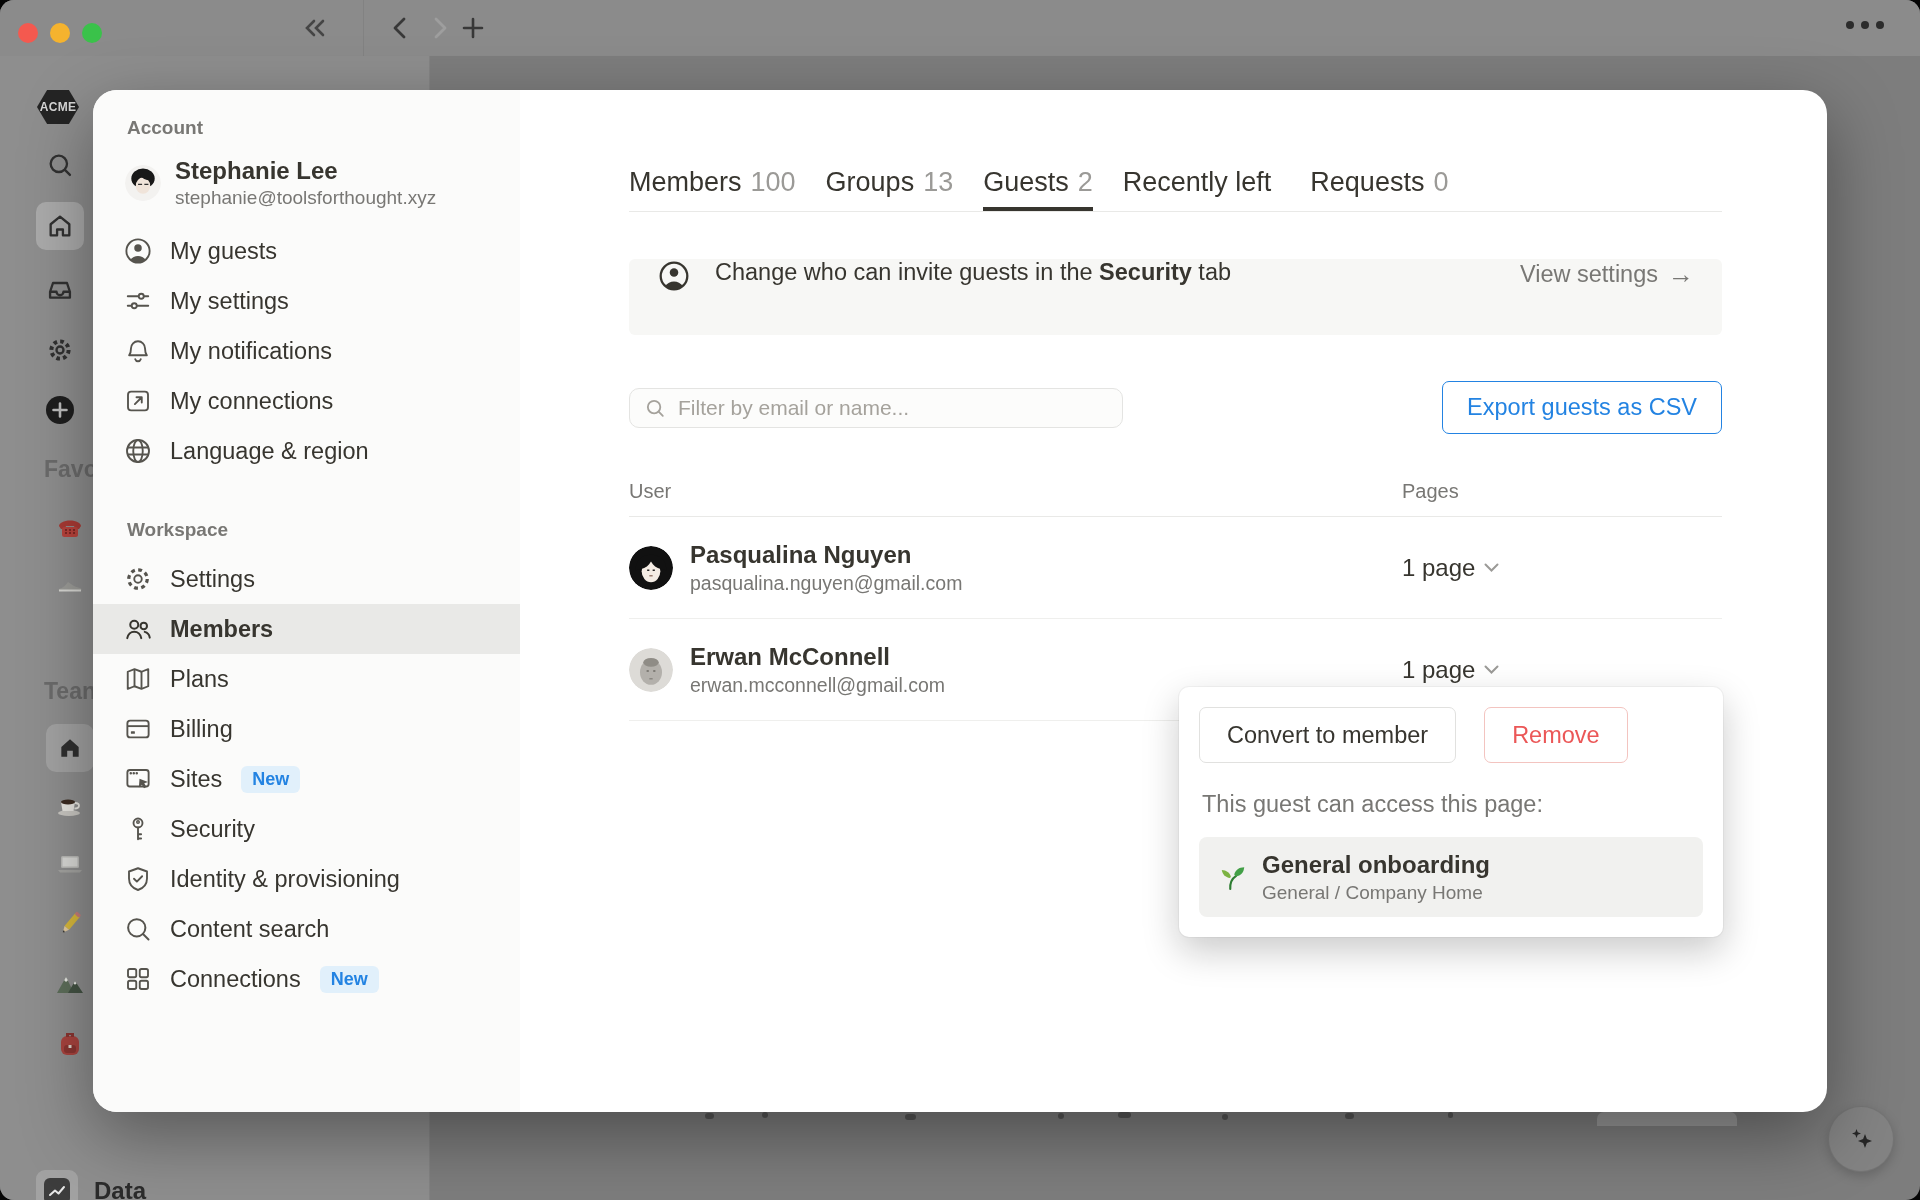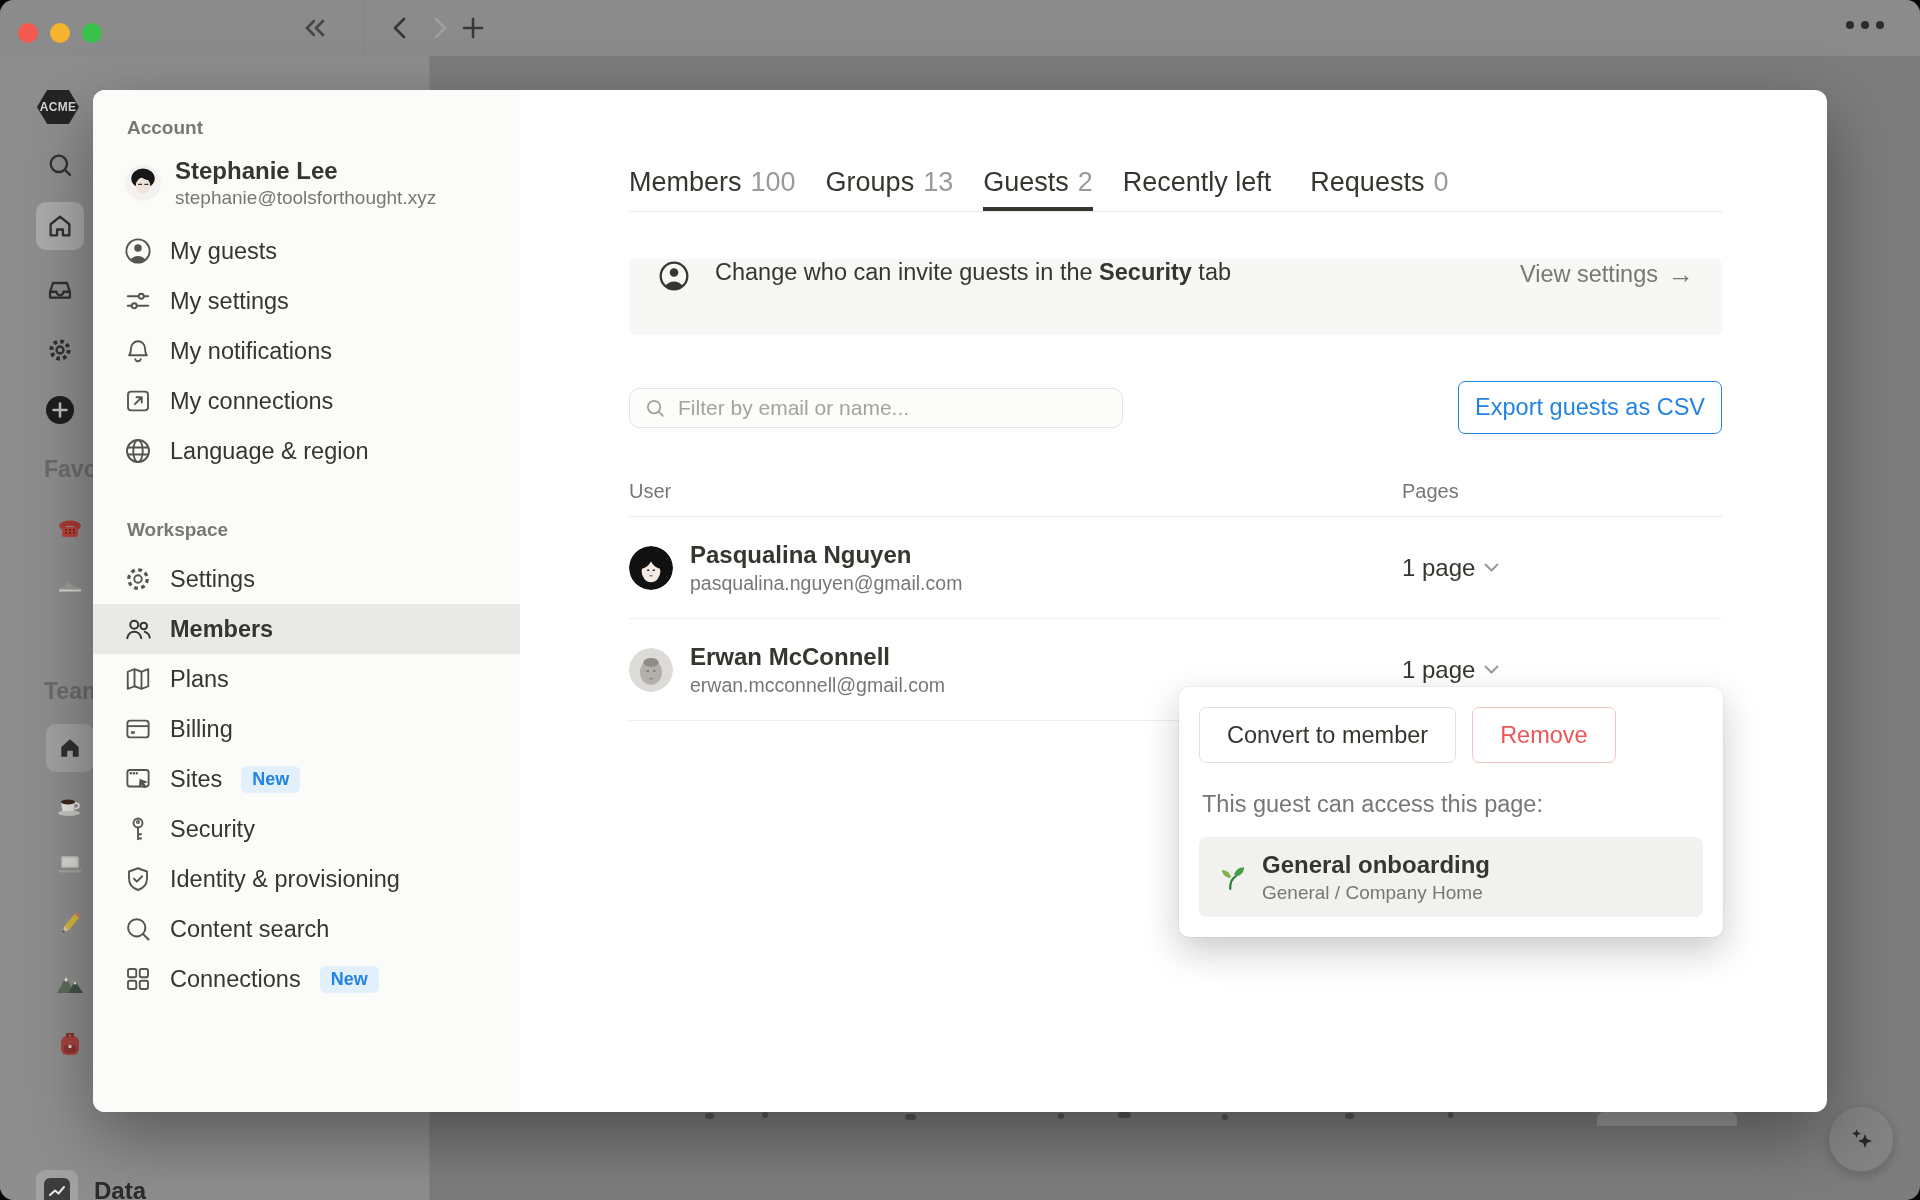--- a/index.html
+++ b/index.html
@@ -31,21 +31,21 @@
   .bg-datarow { position:absolute; display:flex; align-items:center; }
   .bg-datarow .dlabel { font-size:24px; color:#2b2b2b; font-weight:600; }
   .data-iconbox { width:42px; height:42px; border-radius:9px; background:rgba(255,255,255,.18); display:flex; align-items:center; justify-content:center; margin-right:16px; }
 
   .smudge { position:absolute; height:6px; border-radius:3px; background:rgba(40,40,40,.45); }
   .bg-pill { position:absolute; left:1597px; top:1112px; width:140px; height:14px; background:rgba(255,255,255,.22); border-radius:7px 7px 0 0; }
   .ai-fab { position:absolute; left:1828px; top:1106px; width:66px; height:66px; border-radius:50%; background:#838383;
             border:1px solid rgba(0,0,0,.10); box-shadow:0 4px 12px rgba(0,0,0,.18); display:flex; align-items:center; justify-content:center; }
 
   
-  .modal { position:absolute; left:93px; top:90px; width:1734px; height:1022px; background:#ffffff; border-radius:12px;
+  .modal { position:absolute; left:93px; top:90px; width:1734px; height:1022px; background:#ffffff; border-radius:24px;
            box-shadow:0 24px 70px rgba(0,0,0,.38); display:flex; overflow:hidden; }
   .modal-side { width:427px; background:#fbfbfa; padding:16px 30px 0; flex-shrink:0; overflow:hidden; }
   .sect { font-size:19px; font-weight:600; color:#787774; margin:10px 0 12px 4px; line-height:24px; }
   .sect.ws { margin-top:42px; }
   .user-row { display:flex; align-items:center; gap:14px; margin-top:10px; height:62px; padding-left:2px; }
   .user-meta .uname { font-size:24px; font-weight:600; color:#37352f; line-height:30px; }
   .user-meta .umail { font-size:19px; color:#787774; line-height:24px; }
   .side-items { margin-top:12px; }
   .side-item { display:flex; align-items:center; gap:17px; height:50px; margin:0 -30px; padding:0 30px; font-size:23.5px; color:#37352f; cursor:default; }
   .side-item.selected { background:#e9e9e7; font-weight:600; }
@@ -60,37 +60,37 @@
 
   .banner { margin-top:47px; height:76px; background:#f7f7f5; border-radius:6px; display:flex; align-items:flex-start; padding:0 28px; gap:24px; }
   .banner-text { font-size:23.5px; color:#37352f; }
   .banner-text b { font-weight:700; }
   .banner-action { margin-left:auto; display:flex; align-items:center; gap:10px; font-size:23.5px; color:#787774; cursor:pointer; }
 
   .filter-row { margin-top:46px; height:53px; display:flex; align-items:center; justify-content:space-between; }
   .filter-box { width:494px; height:40px; border:1px solid #e4e4e2; background:#fcfcfb; border-radius:10px; display:flex; align-items:center; gap:12px; padding:0 14px; }
   .filter-box input { border:none; outline:none; background:transparent; font-family:"Liberation Sans",sans-serif; font-size:21px; color:#37352f; width:100%; }
   .filter-box input::placeholder { color:#a5a29c; }
-  .export-btn { height:53px; padding:0 16px; border:1.5px solid #2383e2; border-radius:7px; background:#fff; color:#2383e2; font-size:23.5px; font-family:"Liberation Sans",sans-serif; cursor:pointer; }
+  .export-btn { height:53px; padding:0 24px; border:1.5px solid #2383e2; border-radius:7px; background:#fff; color:#2383e2; font-size:23.5px; font-family:"Liberation Sans",sans-serif; cursor:pointer; }
 
   .thead { margin-top:44px; display:flex; color:#787774; font-size:20px; line-height:26px; padding-bottom:12px; border-bottom:1px solid #e9e9e7; }
   .col-user { flex:1; }
   .col-pages { width:320px; }
   .trow { display:flex; align-items:center; min-height:102px; border-bottom:1px solid #efefed; }
   .ucell { flex:1; display:flex; align-items:center; gap:17px; }
   .ucell .nm { font-size:24px; font-weight:600; color:#37352f; line-height:31px; }
   .ucell .em { font-size:19.5px; color:#787774; line-height:26px; }
   .pcell { width:320px; display:flex; align-items:center; gap:9px; font-size:24px; color:#37352f; cursor:pointer; }
 
   .avatar { border-radius:50%; overflow:hidden; flex-shrink:0; }
 
   
   .popover { position:absolute; left:1179px; top:687px; width:544px; background:#ffffff; border-radius:10px; z-index:50;
              box-shadow:0 0 0 1px rgba(15,15,15,.04), 0 14px 36px rgba(15,15,15,.22); padding:20px; }
-  .pop-btns { display:flex; gap:16px; }
+  .pop-btns { display:flex; gap:28px; }
   .pop-btn { height:56px; border-radius:7px; background:#fff; font-family:"Liberation Sans",sans-serif; font-size:23.5px; cursor:pointer; }
   .btn-convert { padding:0 27px; border:1px solid #e1e1df; color:#37352f; }
   .btn-remove { padding:0 27px; border:1px solid #f3c4c0; color:#eb5757; }
   .pop-caption { margin:26px 0 0 3px; font-size:23.5px; color:#787774; line-height:30px; }
   .pop-page { margin-top:18px; height:80px; background:#f1f1ef; border-radius:8px; display:flex; align-items:center; gap:17px; padding:0 16px; cursor:pointer; }
   .pop-page .pt { font-size:24px; font-weight:600; color:#37352f; line-height:31px; }
   .pop-page .pp { font-size:19px; color:#787774; line-height:25px; }
 </style>
 </head>
 <body>

